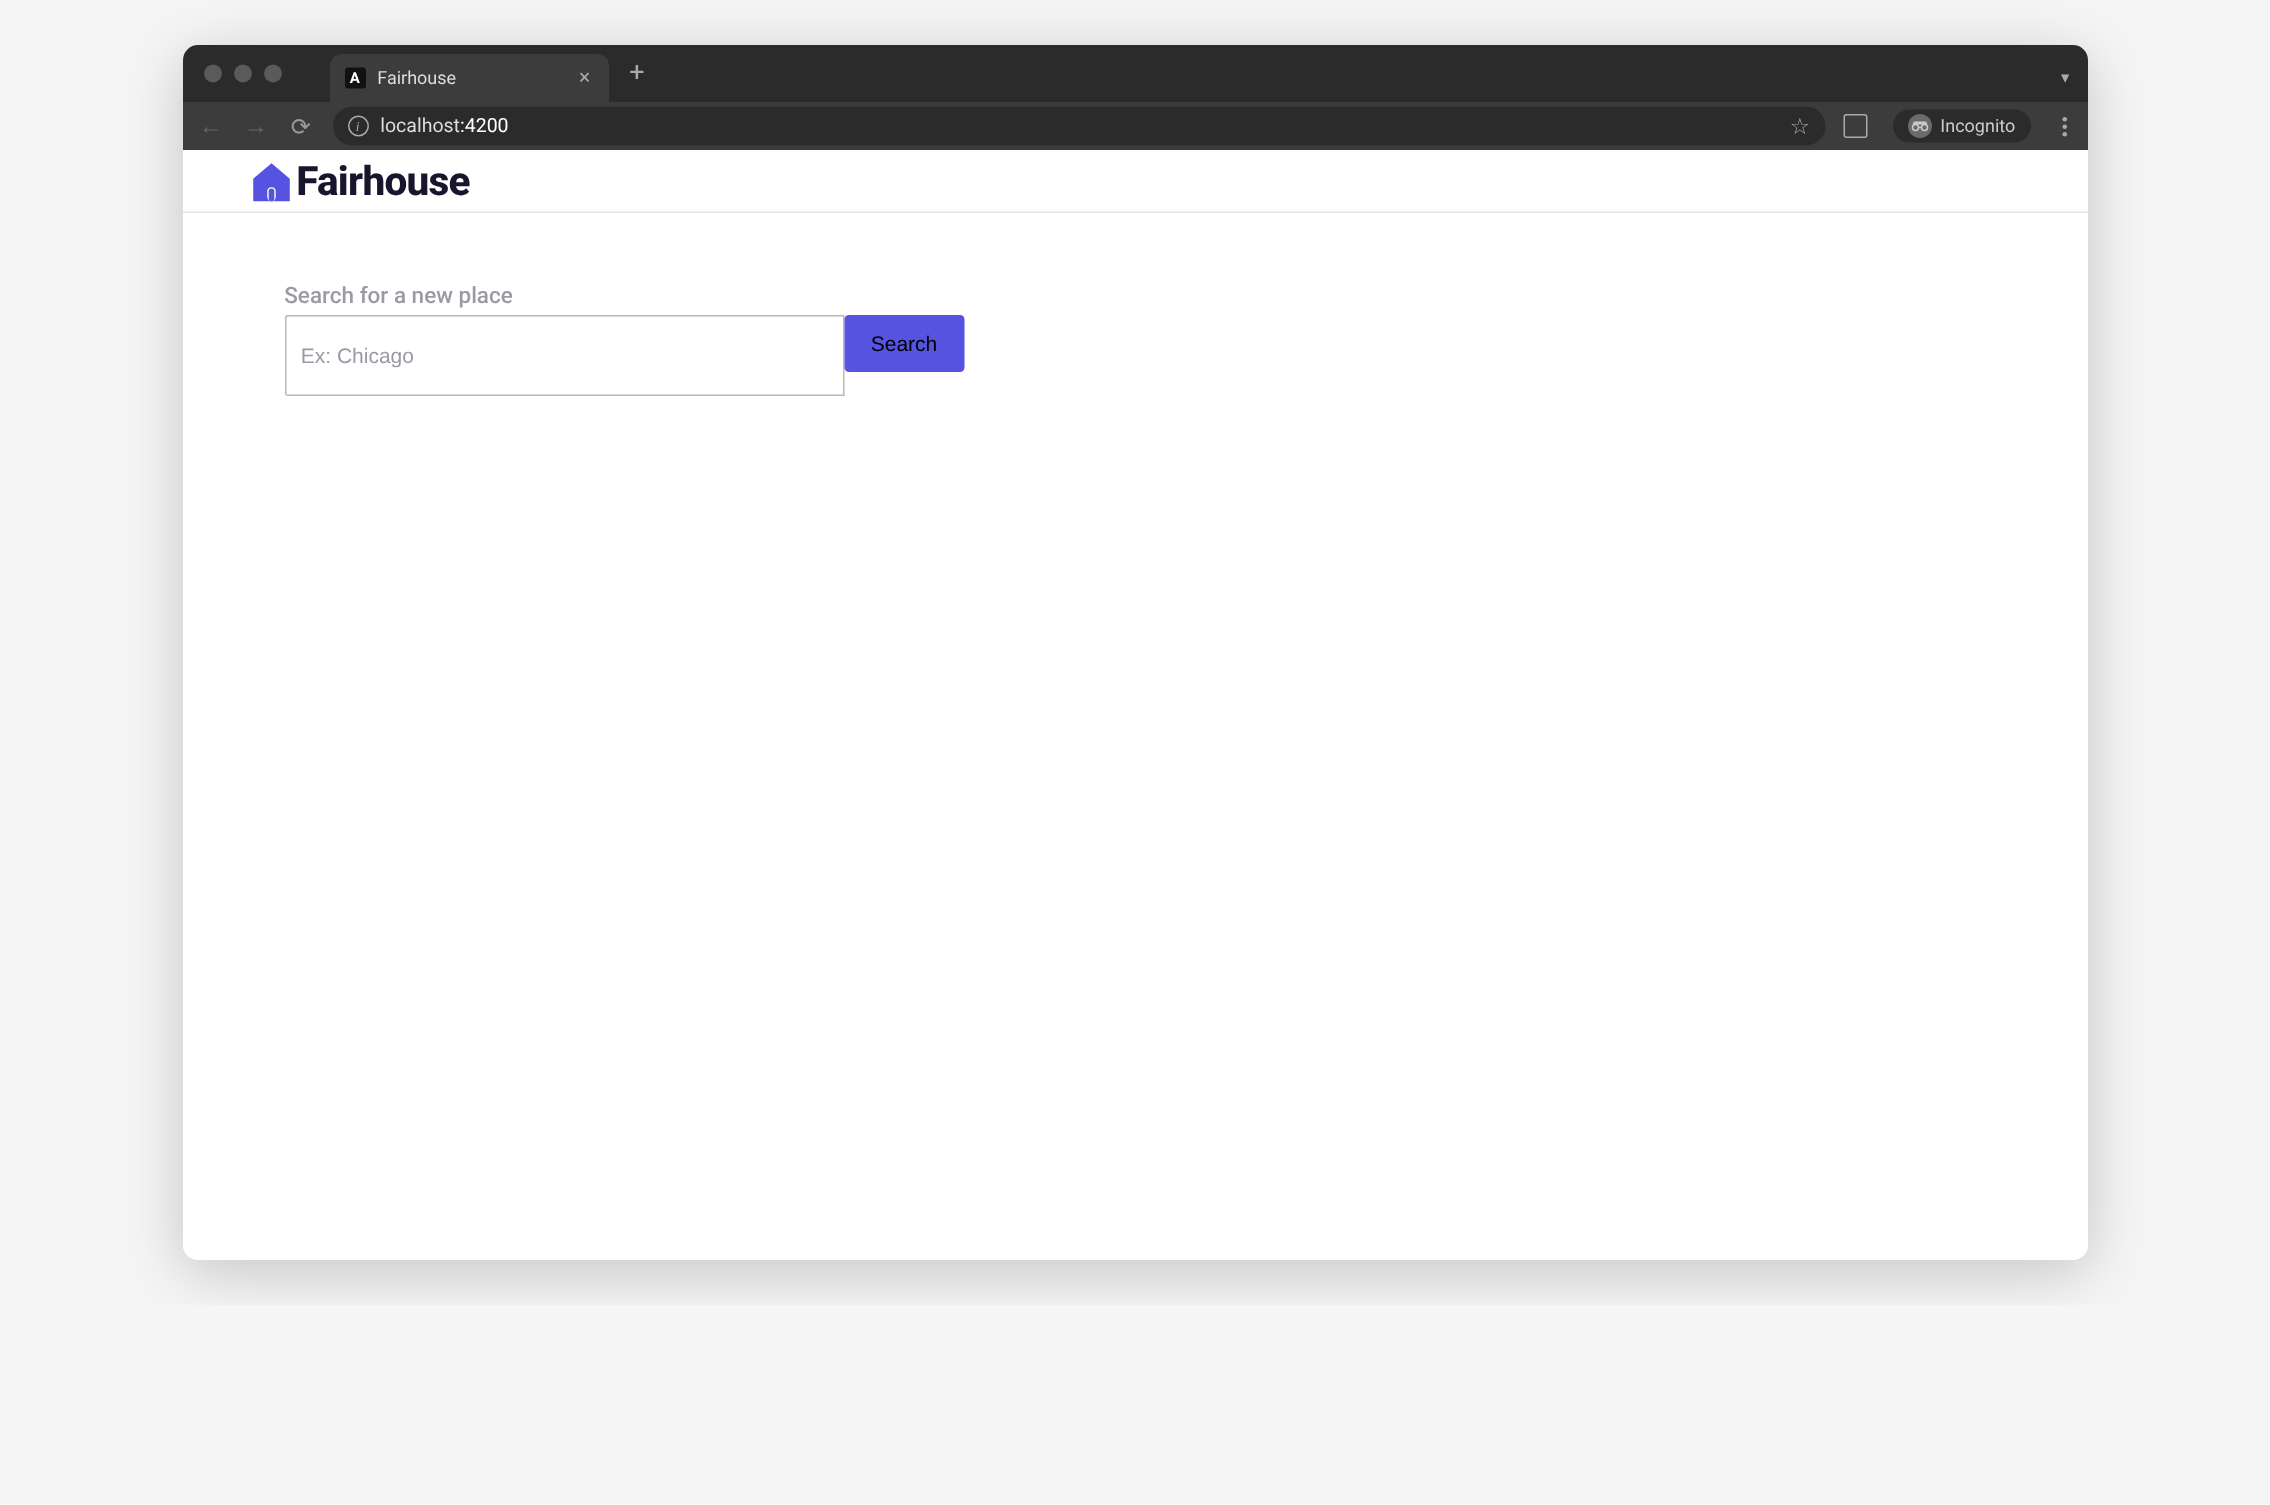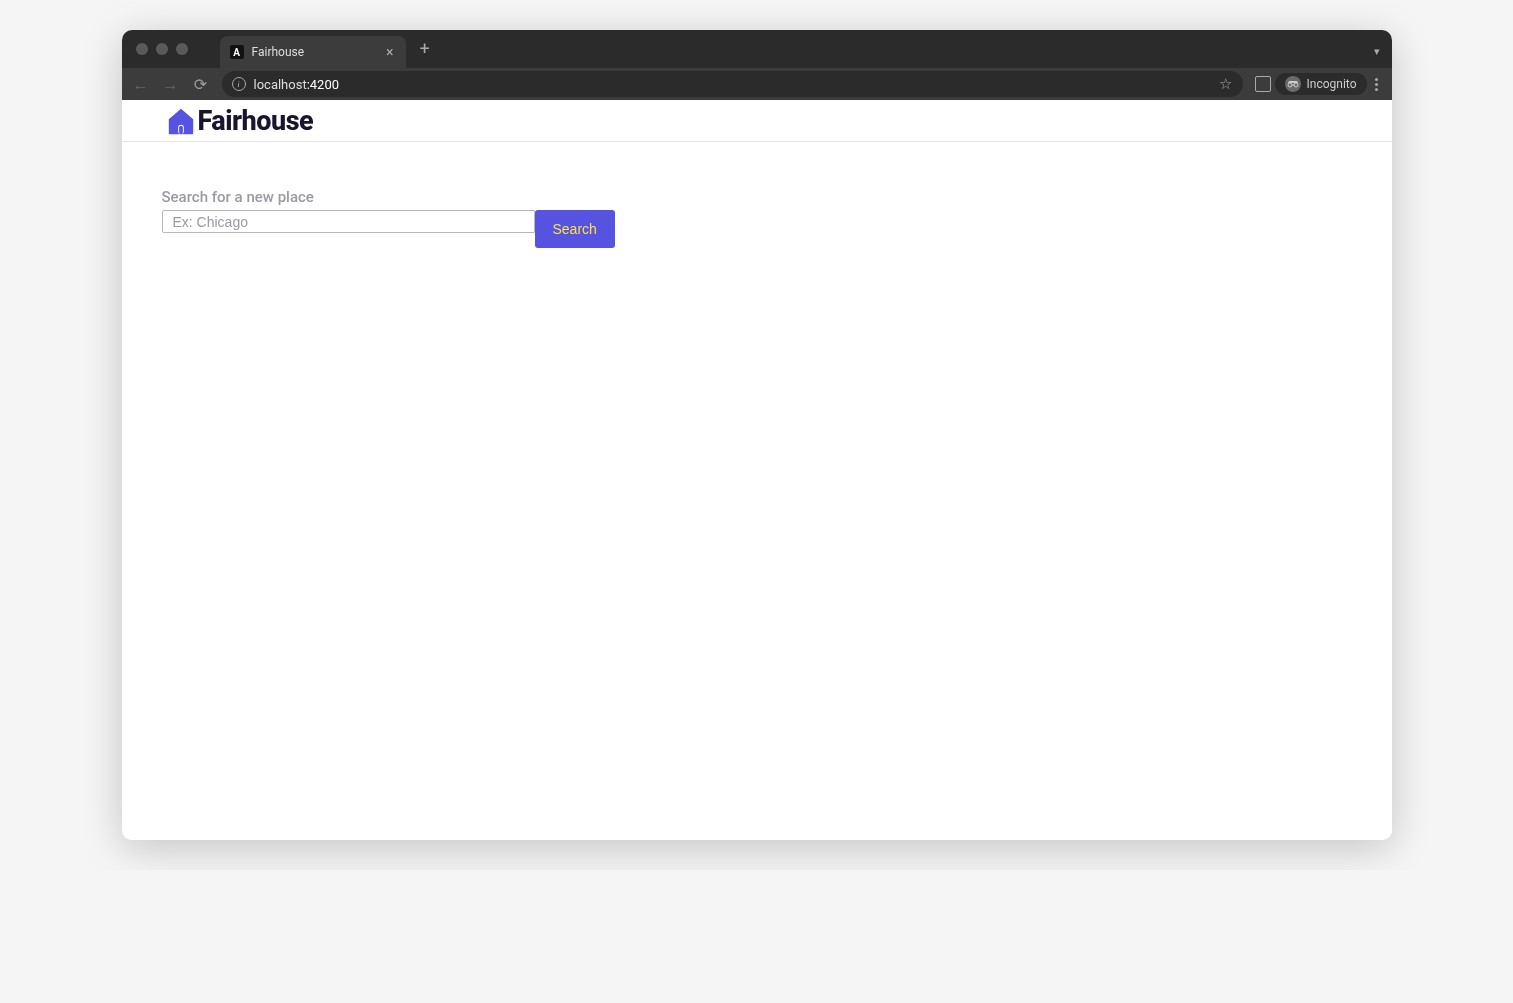--- a/index.html
+++ b/index.html
@@ -137,21 +137,21 @@
     }
     .url-port { color: #ffffff; }
     .star-icon {
       margin-left: auto;
       color: #aaa;
       font-size: 15px;
     }
     .toolbar-right {
       display: flex;
       align-items: center;
-      gap: 4px;
+      gap: 17px;
     }
     .ext-icon {
       width: 16px;
       height: 16px;
       border: 1.5px solid #aaa;
       border-radius: 2px;
     }
     .incognito-badge {
       display: flex;
       align-items: center;
@@ -201,46 +201,46 @@
       height: 30px;
       margin-right: 2px;
     }
     .logo-text {
       font-size: 27px;
       font-weight: 800;
       color: #18162e;
       letter-spacing: -0.5px;
     }
     .search-section {
-      padding: 46px 0 0 40px;
+      padding: 46px 0 0 68px;
     }
     .search-label {
       color: #9a9aa5;
       font-size: 15px;
       font-weight: 500;
       margin-bottom: 4px;
       display: block;
     }
     .search-row {
       display: flex;
     }
     .search-input {
       width: 373px;
-      height: 23px;
+      height: 54px;
       border: 1px solid #b8b8b8;
       padding: 0 10px;
       font-size: 14px;
       outline: none;
       border-radius: 2px 0 0 2px;
       color: #333;
     }
     .search-input::placeholder { color: #9a9aa5; }
     .search-button {
       background: #5653e0;
-      color: #fde047;
+      color: #000000;
       border: none;
       padding: 0 18px;
       font-size: 14px;
       font-weight: 500;
       cursor: pointer;
       height: 38px;
       border-radius: 3px;
     }
   </style>
 </head>

